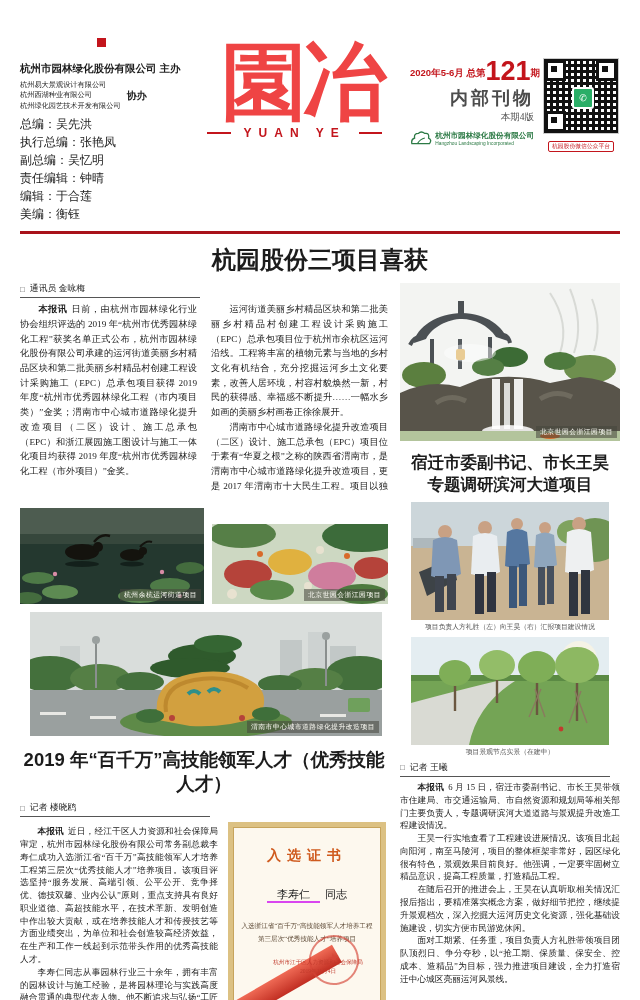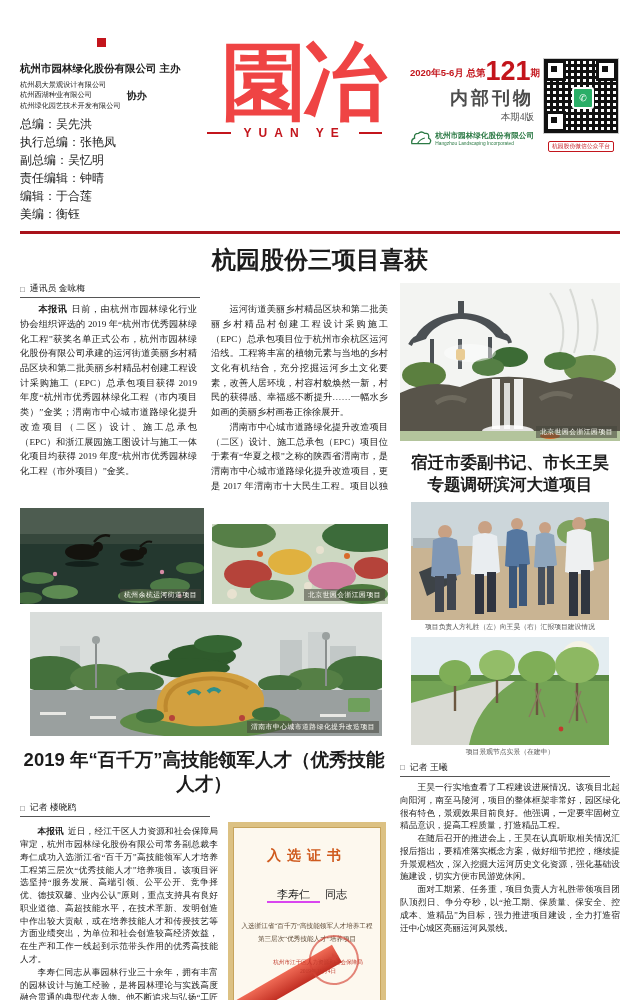--- a/index.html
+++ b/index.html
@@ -407,20 +407,21 @@
           </svg>
         </figure>
         <p class="small-cap">项目景观节点实景（在建中）</p>
 
         <div class="byline suqian-byline">
           <span class="sq">□</span>
           <span>记者  王曦</span>
         </div>
 
         <div class="art">
+          <p><b class="lede">本报讯</b><span>6 月 15 日，宿迁市委副书记、市长王昊带领市住建局、市交通运输局、市自然资源和规划局等相关部门主要负责人，专题调研滨河大道道路与景观提升改造工程建设情况。</span></p>
           <p>王昊一行实地查看了工程建设进展情况。该项目北起向阳河，南至马陵河，项目的整体框架非常好，园区绿化很有特色，景观效果目前良好。他强调，一定要牢固树立精品意识，提高工程质量，打造精品工程。</p>
           <p>在随后召开的推进会上，王昊在认真听取相关情况汇报后指出，要精准落实概念方案，做好细节把控，继续提升景观档次，深入挖掘大运河历史文化资源，强化基础设施建设，切实方便市民游览休闲。</p>
           <p>面对工期紧、任务重，项目负责人方礼胜带领项目团队顶烈日、争分夺秒，以“抢工期、保质量、保安全、控成本、造精品”为目标，强力推进项目建设，全力打造宿迁中心城区亮丽运河风景线。</p>
         </div>
       </section>
     </div>
   </main>
 </div>
 
 </body></html>

